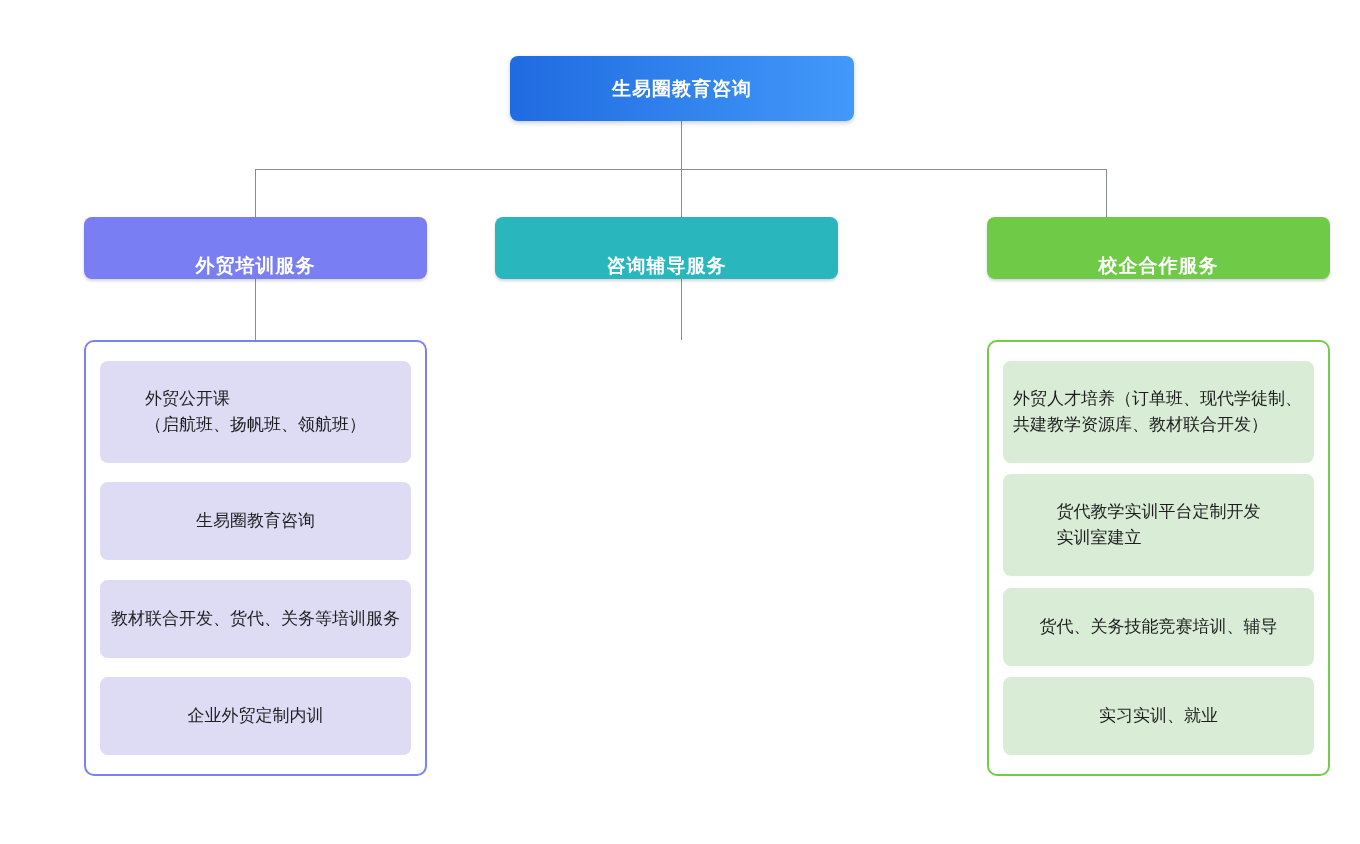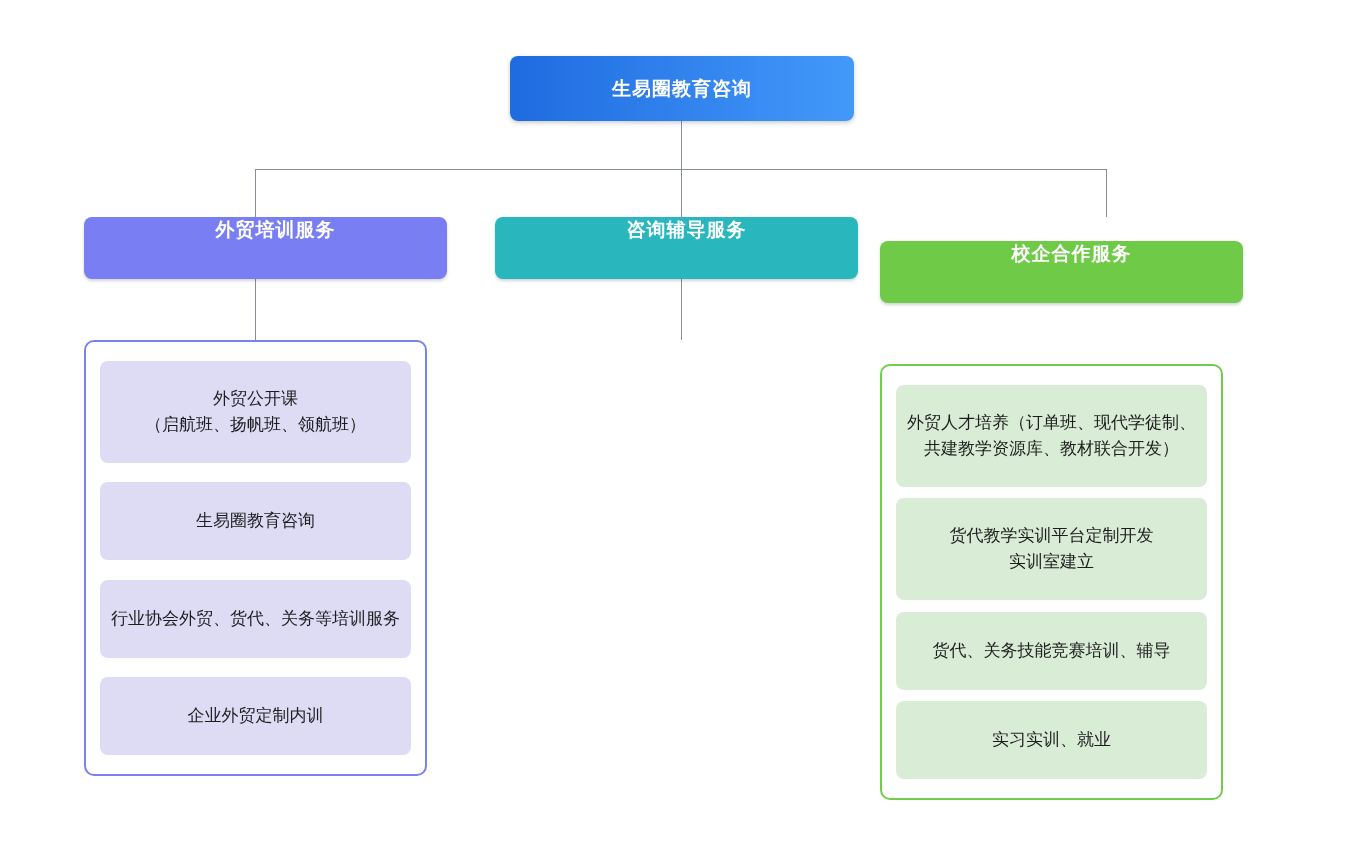--- a/index.html
+++ b/index.html
@@ -34,31 +34,30 @@
     box-shadow: 0 2px 4px rgba(30, 60, 120, 0.25);
   }
 
   
   .hdr {
     position: absolute;
     top: 217px;
     width: 343px; height: 62px;
     border-radius: 8px;
     background: var(--hdr);
-    display: flex; align-items: flex-start; justify-content: center;
+    display: flex; align-items: flex-end; justify-content: center;
     color: #ffffff;
     font-size: 19px;
     font-weight: bold;
     letter-spacing: 1px;
     box-shadow: 0 2px 3px rgba(40, 40, 80, 0.20);
-    padding-left: 20px;
   }
   .col-0 { left: 84px; }
   .col-1 { left: 495px; }
-  .col-2 { left: 880px; margin-top: 24px; }
+  .col-2 { left: 987px; }
 
   
   .box {
     position: absolute;
     top: 340px;
     width: 343px; height: 436px;
     box-sizing: border-box;
     background: #ffffff;
     border: 2px solid var(--brd);
     border-radius: 10px;
@@ -67,21 +66,20 @@
     flex-direction: column;
     justify-content: space-between;
   }
   .itm {
     background: var(--itm);
     border-radius: 8px;
     min-height: 78px;
     box-sizing: border-box;
     padding: 25px 10px;
     display: flex; align-items: center; justify-content: center;
-    text-align: center;
     font-size: 17px;
     line-height: 26px;
     color: #1d1d1f;
     white-space: pre-line;
   }
 </style>
 </head>
 <body>
 
 <div class="canvas">
@@ -98,21 +96,21 @@
     <span>生易圈教育咨询</span>
   </div>
 
   <div class="hdr col-0" style="--hdr: #797ef2; --brd: #7b80f2; --itm: #dedbf5;">
     <span>外贸培训服务</span>
   </div>
   <div class="box col-0" style="--hdr: #797ef2; --brd: #7b80f2; --itm: #dedbf5;">
     <div class="itm">外贸公开课
 （启航班、扬帆班、领航班）</div>
     <div class="itm">生易圈教育咨询</div>
-    <div class="itm">行业协会外贸、货代、关务等培训服务</div>
+    <div class="itm">教材联合开发、货代、关务等培训服务</div>
     <div class="itm">企业外贸定制内训</div>
   </div>
 
   <div class="hdr col-1" style="--hdr: #29b7bd; --brd: #2ab8bd; --itm: #d8eef0;">
     <span>咨询辅导服务</span>
   </div>
 
   <div class="hdr col-2" style="--hdr: #6fca47; --brd: #72cb4a; --itm: #d9edd6;">
     <span>校企合作服务</span>
   </div>

